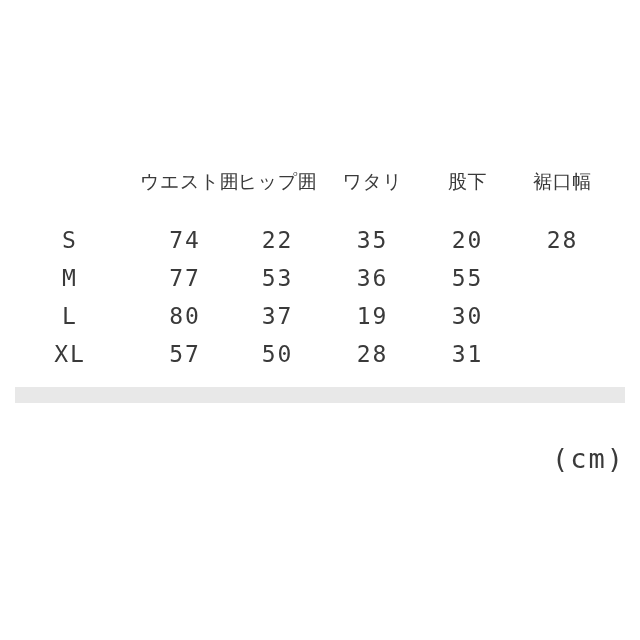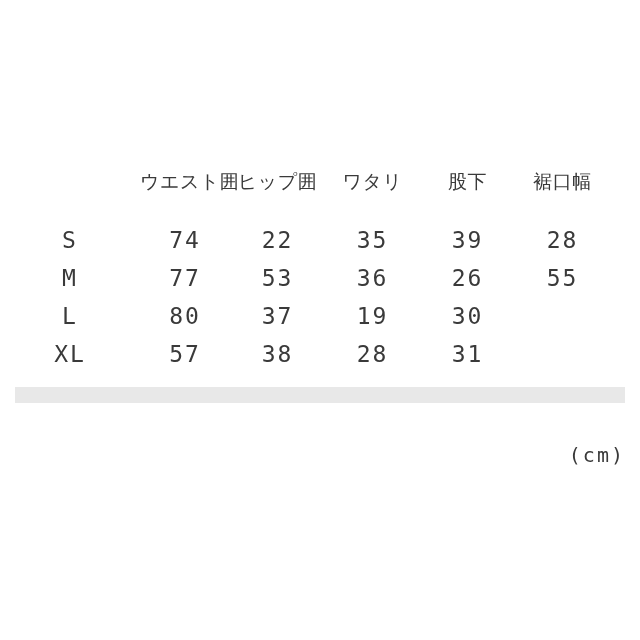--- a/index.html
+++ b/index.html
@@ -48,21 +48,21 @@
     left: 15px;
     top: 387px;
     width: 610px;
     height: 16px;
     background: #e8e8e8;
   }
   .unit-label {
     position: absolute;
     top: 443px;
     right: 15px;
-    font-size: 20px;
+    font-size: 27px;
     letter-spacing: 2px;
     font-family: "DejaVu Sans Mono", "Liberation Mono", monospace;
   }
 </style>
 </head>
 <body>
 
 <div class="size-chart">
 
   <div class="chart-row">
@@ -74,45 +74,44 @@
     <div class="cell header-cell">裾口幅</div>
   </div>
 
   <div class="row-spacer"></div>
 
   <div class="chart-row">
     <div class="cell size-cell">S</div>
     <div class="cell value-cell">74</div>
     <div class="cell value-cell">22</div>
     <div class="cell value-cell">35</div>
-    <div class="cell value-cell">39</div>
+    <div class="cell value-cell">20</div>
     <div class="cell value-cell">28</div>
   </div>
 
   <div class="chart-row">
     <div class="cell size-cell">M</div>
     <div class="cell value-cell">77</div>
     <div class="cell value-cell">53</div>
     <div class="cell value-cell">36</div>
-    <div class="cell value-cell">26</div>
     <div class="cell value-cell">55</div>
   </div>
 
   <div class="chart-row">
     <div class="cell size-cell">L</div>
     <div class="cell value-cell">80</div>
     <div class="cell value-cell">37</div>
     <div class="cell value-cell">19</div>
     <div class="cell value-cell">30</div>
   </div>
 
   <div class="chart-row">
     <div class="cell size-cell">XL</div>
     <div class="cell value-cell">57</div>
-    <div class="cell value-cell">38</div>
+    <div class="cell value-cell">50</div>
     <div class="cell value-cell">28</div>
     <div class="cell value-cell">31</div>
   </div>
 
 </div>
 
 <div class="divider-bar"></div>
 
 <div class="unit-label">(cm)</div>
 

